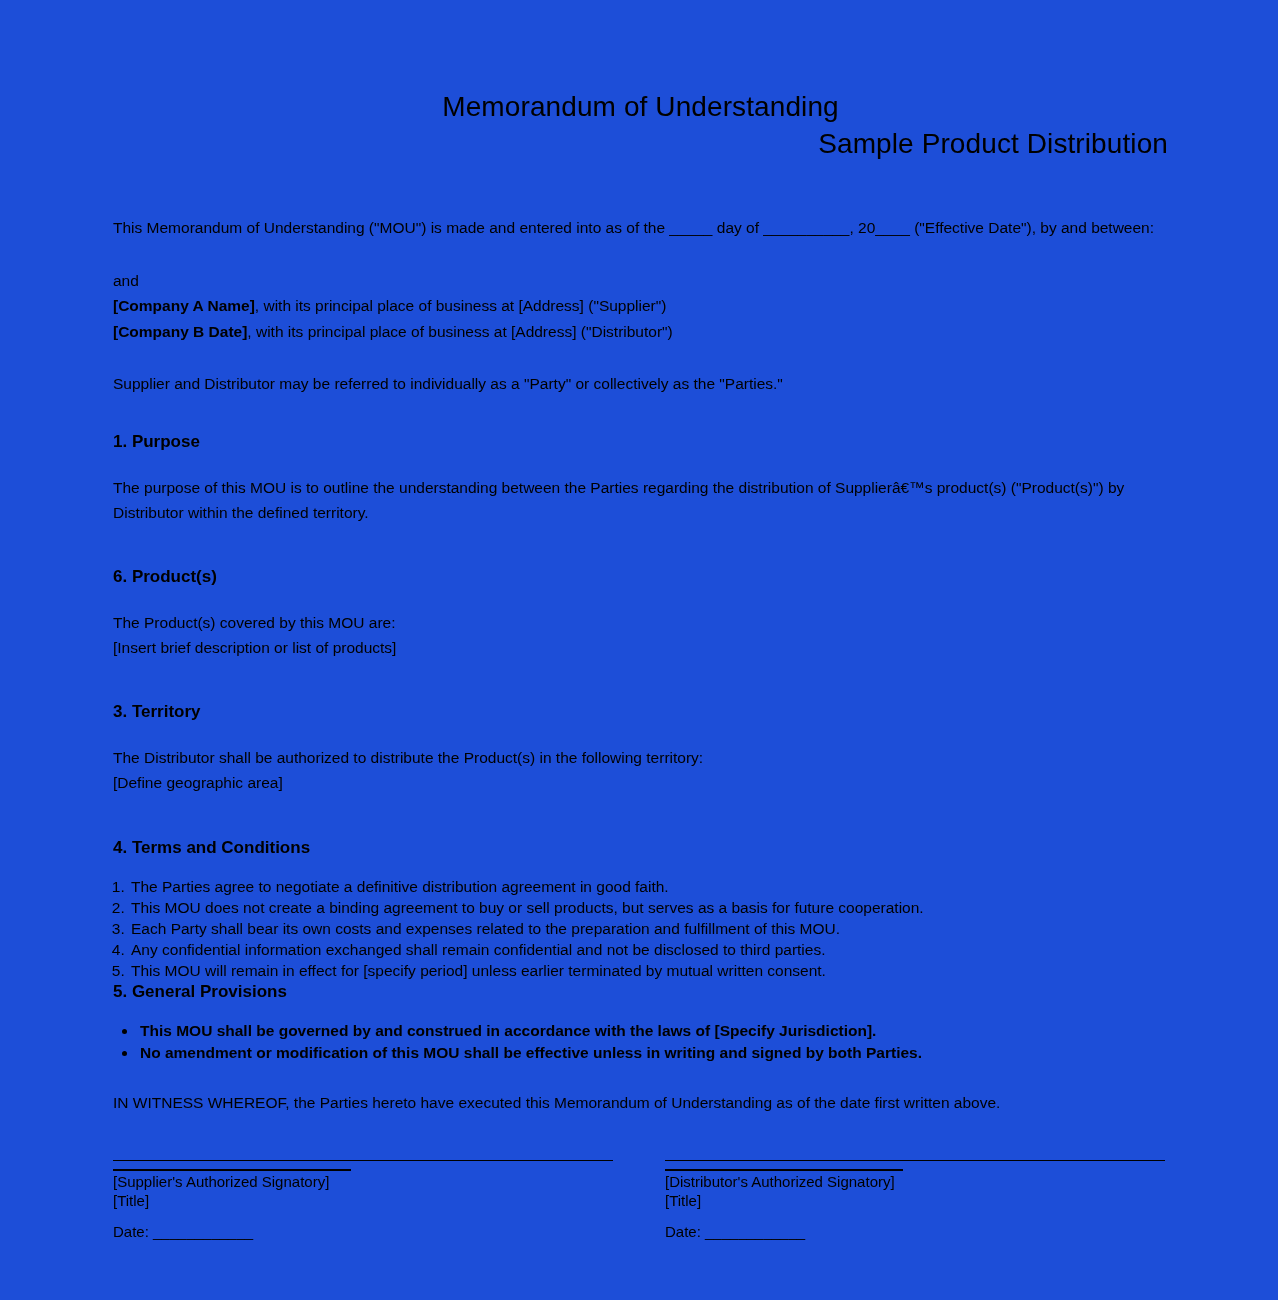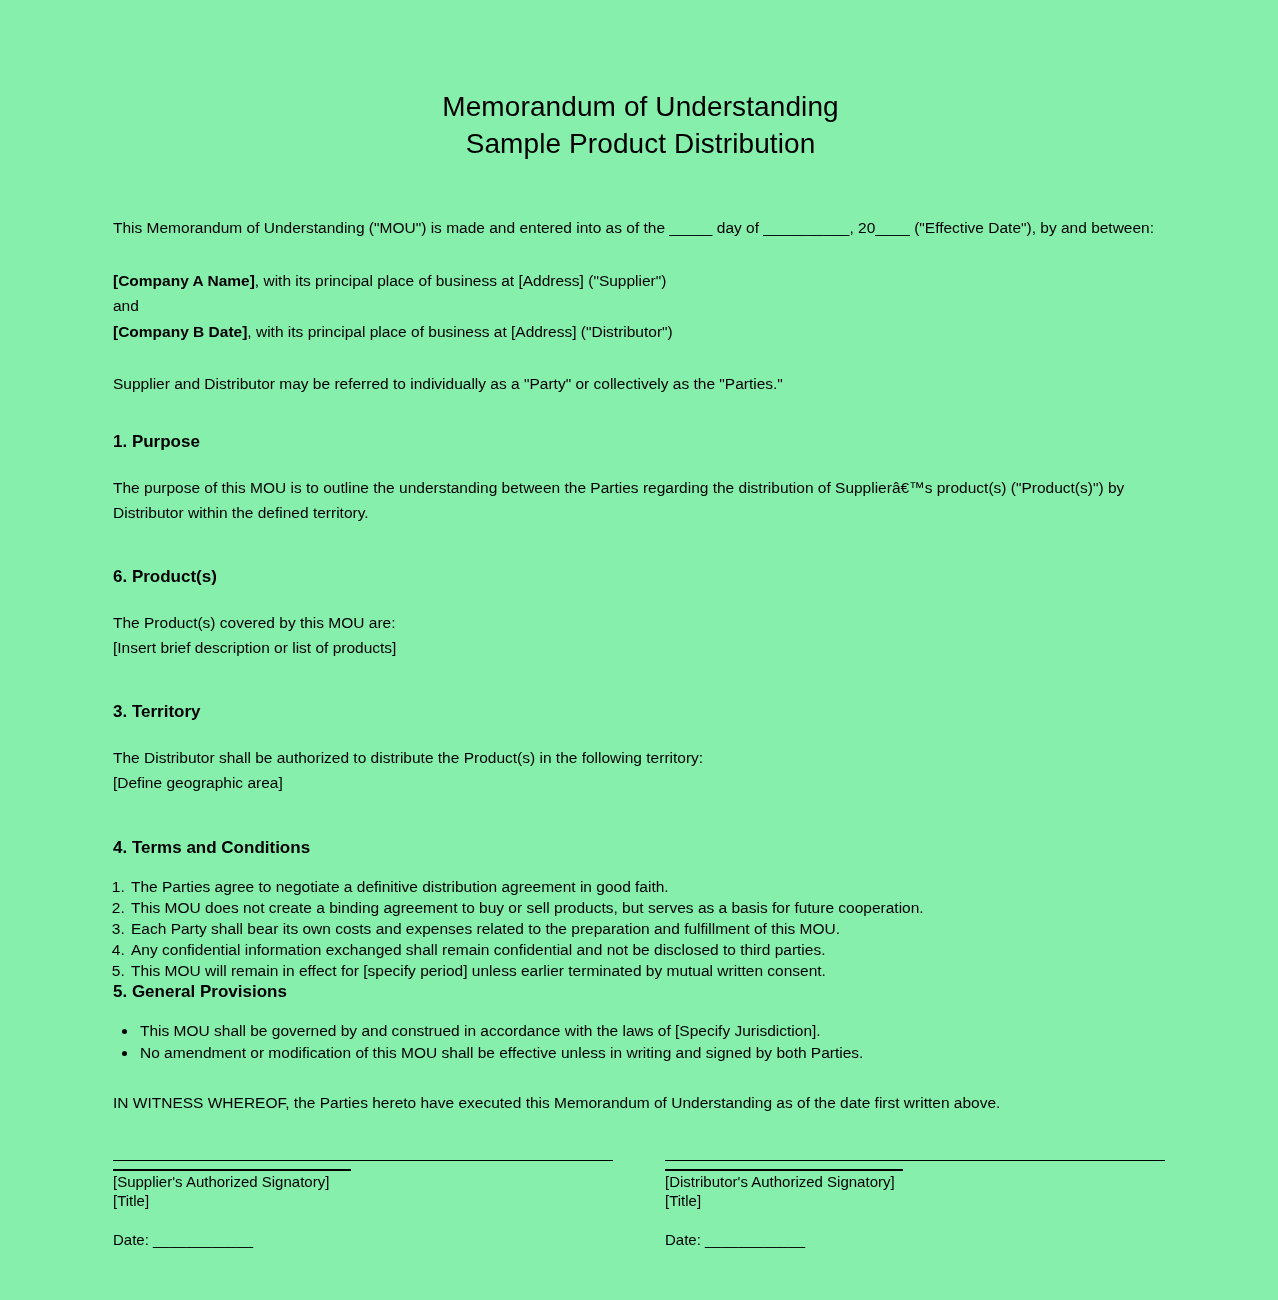--- a/index.html
+++ b/index.html
@@ -13,21 +13,21 @@
     height: 1300px;
     font-family: "Liberation Sans", sans-serif;
     color: #000000;
     -webkit-font-smoothing: antialiased;
   }
 
   .page {
     position: relative;
     width: 1278px;
     height: 1300px;
-    background: #86efac;
+    background: #1d4ed8;
     overflow: hidden;
   }
 
   .content {
     position: absolute;
     left: 113px;
     top: 0;
     width: 1055px;
   }
 
@@ -35,21 +35,21 @@
   .doc-title {
     text-align: center;
     font-size: 28px;
     font-weight: normal;
     line-height: 37px;
     color: #000;
     margin: 0;
     padding-top: 88px;
     letter-spacing: 0.1px;
   }
-  .doc-title .line2 { display: block; }
+  .doc-title .line2 { display: block; text-align: right; }
 
   
   .para {
     font-size: 15.5px;
     line-height: 25.5px;
     color: #000;
     margin: 0;
   }
   .para.intro { margin-top: 53px; }
   .para.parties { margin-top: 27px; }
@@ -87,20 +87,21 @@
     color: #000;
     padding-left: 2px;
   }
 
   
   ul.gp-list {
     margin: 17px 0 16px 0;
     padding: 0 0 0 25px;
     list-style-position: outside;
     list-style-type: disc;
+    font-weight: bold;
   }
   ul.gp-list li {
     font-size: 15.5px;
     line-height: 22px;
     color: #000;
     padding-left: 2px;
   }
 
   .witness { margin-top: 26px; }
 
@@ -133,40 +134,40 @@
     font-size: 15px;
     line-height: 19px;
     color: #000;
     margin: 0;
   }
   .sig-name { margin-top: 1px; }
   .sig-date {
     font-size: 15px;
     line-height: 19px;
     color: #000;
-    margin-top: 20px;
+    margin-top: 12px;
     white-space: pre;
   }
 </style>
 </head>
 <body>
 
 <div class="page">
   <div class="content">
 
     <h1 class="doc-title">
       <span>Memorandum of Understanding</span>
       <span class="line2">Sample Product Distribution</span>
     </h1>
 
     <p class="para intro">This Memorandum of Understanding ("MOU") is made and entered into as of the _____ day of __________, 20____ ("Effective Date"), by and between:</p>
 
     <p class="para parties">
+      <span class="row">and</span>
       <span class="row"><b>[Company A Name]</b><span>, with its principal place of business at [Address] ("Supplier")</span></span>
-      <span class="row">and</span>
       <span class="row"><b>[Company B Date]</b><span>, with its principal place of business at [Address] ("Distributor")</span></span>
     </p>
 
     <p class="para collective">Supplier and Distributor may be referred to individually as a "Party" or collectively as the "Parties."</p>
 
     <h2 class="section-heading h-purpose">1. Purpose</h2>
     <p class="para body-after-heading">The purpose of this MOU is to outline the understanding between the Parties regarding the distribution of Supplierâ€™s product(s) ("Product(s)") by Distributor within the defined territory.</p>
 
     <h2 class="section-heading h-products">6. Product(s)</h2>
     <p class="para body-after-heading">The Product(s) covered by this MOU are:</p>

